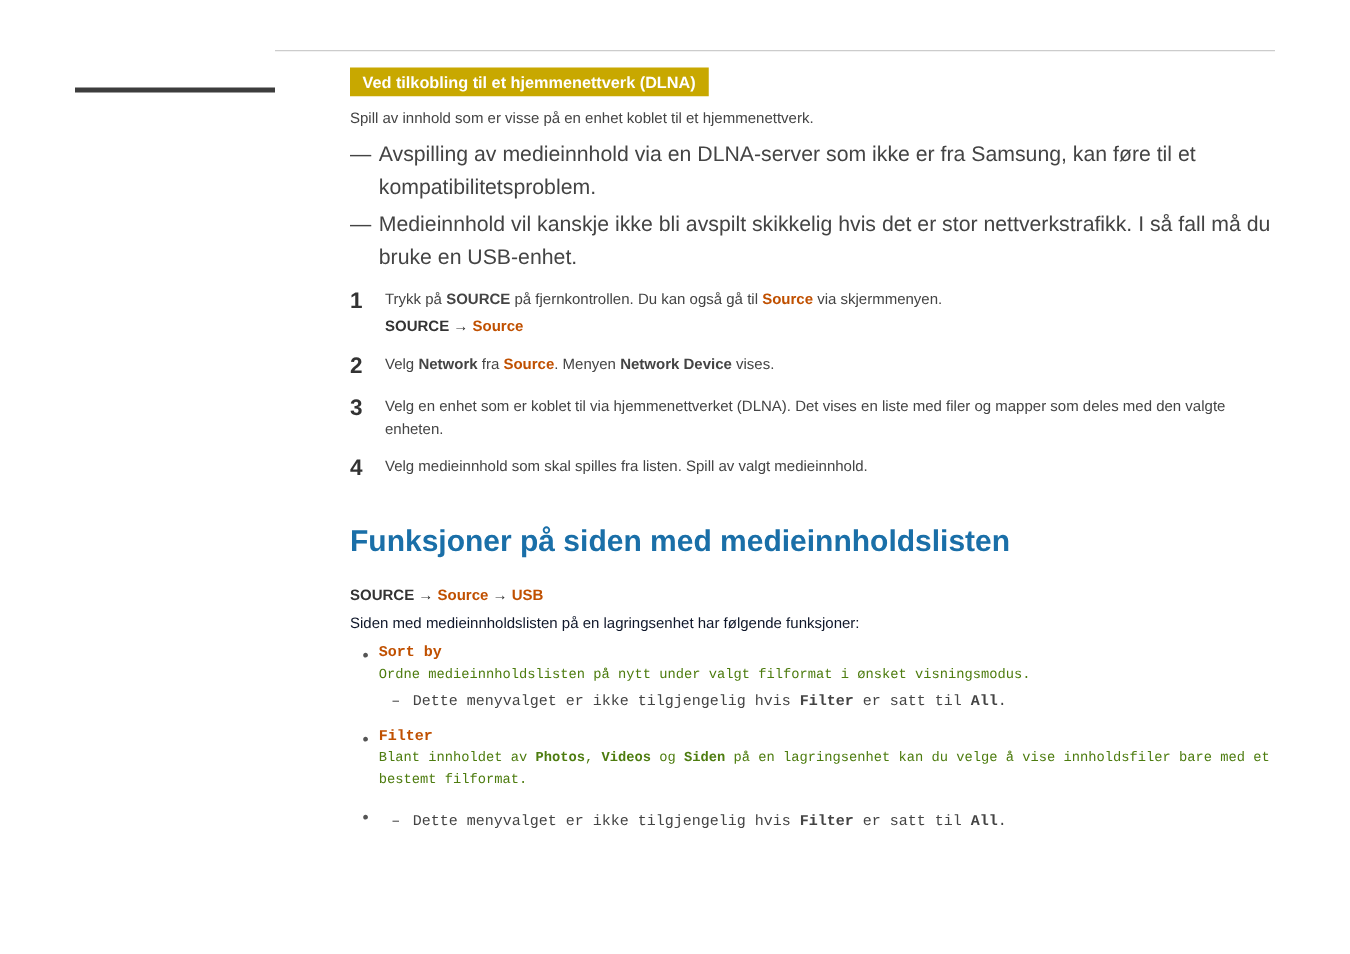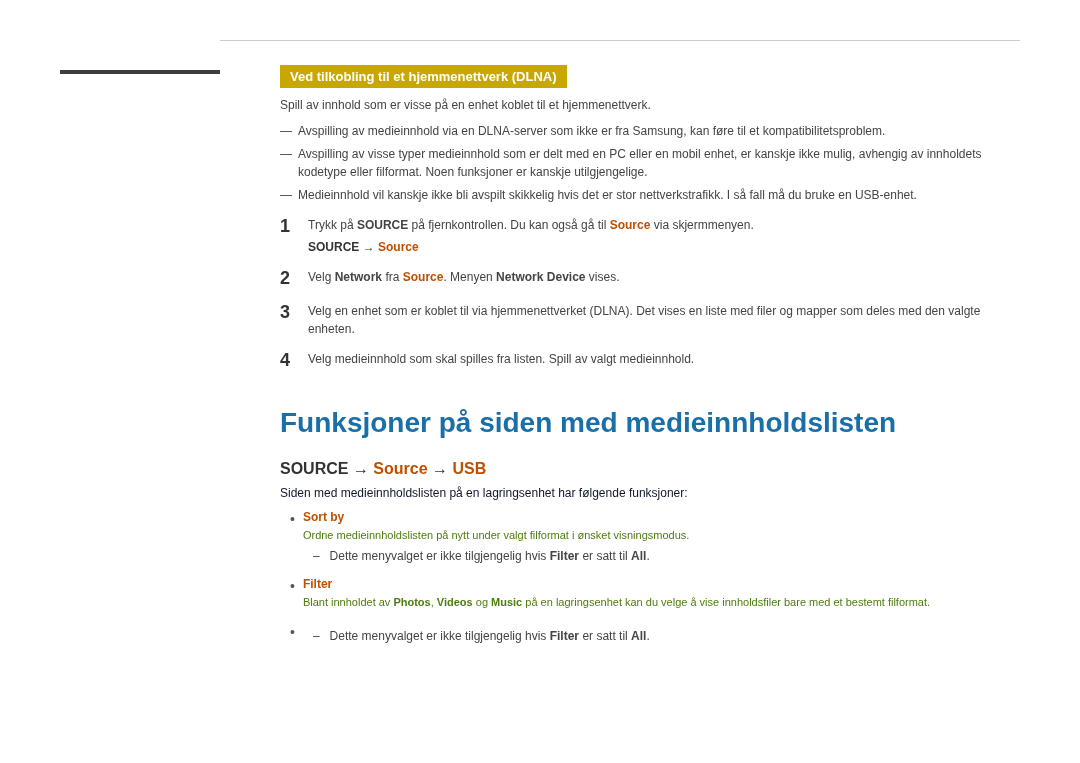--- a/index.html
+++ b/index.html
@@ -50,33 +50,33 @@
 
     
     .section-heading {
       background: #c8a800;
       color: #fff;
       font-size: 13px;
       font-weight: bold;
       padding: 4px 10px;
       display: inline-block;
       margin-bottom: 10px;
-      margin-top: 15px;
+      margin-top: 4px;
     }
 
     .intro-text {
       font-size: 12px;
       color: #444;
       margin-bottom: 10px;
     }
 
     .dash-item {
       display: flex;
       align-items: flex-start;
-      font-size: 12px;
+      font-size: 17px;
       color: #444;
       margin-bottom: 5px;
       line-height: 1.5;
     }
 
     .dash-item::before {
       content: '—';
       margin-right: 6px;
       flex-shrink: 0;
     }
@@ -124,30 +124,30 @@
       font-weight: bold;
     }
 
     .orange-text {
       color: #c05000;
       font-weight: bold;
     }
 
     
     .funksjoner-heading {
-      font-size: 28px;
+      font-size: 24px;
       font-weight: bold;
       color: #1a6fa8;
       margin-top: 35px;
       margin-bottom: 20px;
       line-height: 1.2;
     }
 
     .source-line {
-      font-size: 16px;
+      font-size: 12px;
       font-weight: bold;
       color: #333;
       margin-bottom: 8px;
     }
 
     .source-line .orange-text {
       color: #c05000;
       font-weight: bold;
     }
 
@@ -170,20 +170,21 @@
     .bullet-dot {
       font-size: 14px;
       color: #555;
       margin-right: 8px;
       line-height: 1.4;
       flex-shrink: 0;
     }
 
     .bullet-content {
       flex: 1;
+      font-family: Liberation Mono, monospace;
     }
 
     .bullet-label {
       font-size: 12px;
       font-weight: bold;
       color: #c05000;
       margin-bottom: 3px;
     }
 
     .bullet-desc {
@@ -221,23 +222,20 @@
 
   <div class="main-content">
 
     
     <div class="section-heading">Ved tilkobling til et hjemmenettverk (DLNA)</div>
 
     <p class="intro-text">Spill av innhold som er visse på en enhet koblet til et hjemmenettverk.</p>
 
     <div class="dash-item">
       <span>Avspilling av medieinnhold via en DLNA-server som ikke er fra Samsung, kan føre til et kompatibilitetsproblem.</span>
-    </div>
-    <div class="dash-item">
-      <span>Avspilling av visse typer medieinnhold som er delt med en PC eller en mobil enhet, er kanskje ikke mulig, avhengig av innholdets kodetype eller filformat. Noen funksjoner er kanskje utilgjengelige.</span>
     </div>
     <div class="dash-item">
       <span>Medieinnhold vil kanskje ikke bli avspilt skikkelig hvis det er stor nettverkstrafikk. I så fall må du bruke en USB-enhet.</span>
     </div>
 
     
     <div class="numbered-steps">
 
       <div class="step">
         <div class="step-number">1</div>
@@ -292,21 +290,21 @@
             <span>Dette menyvalget er ikke tilgjengelig hvis <span class="bold-text">Filter</span> er satt til <span class="bold-text">All</span>.</span>
           </div>
         </div>
       </div>
 
       <div class="bullet-item">
         <span class="bullet-dot">•</span>
         <div class="bullet-content">
           <div class="bullet-label">Filter</div>
           <div class="bullet-desc">
-            Blant innholdet av <span class="bold-text">Photos</span>, <span class="bold-text">Videos</span> og <span class="bold-text">Music</span> på en lagringsenhet kan du velge å vise innholdsfiler bare med et bestemt filformat.
+            Blant innholdet av <span class="bold-text">Photos</span>, <span class="bold-text">Videos</span> og <span class="bold-text">Siden</span> på en lagringsenhet kan du velge å vise innholdsfiler bare med et bestemt filformat.
           </div>
         </div>
       </div>
 
       <div class="bullet-item">
         <span class="bullet-dot">•</span>
         <div class="bullet-content">
           <div class="sub-dash">
             <span>Dette menyvalget er ikke tilgjengelig hvis <span class="bold-text">Filter</span> er satt til <span class="bold-text">All</span>.</span>
           </div>

